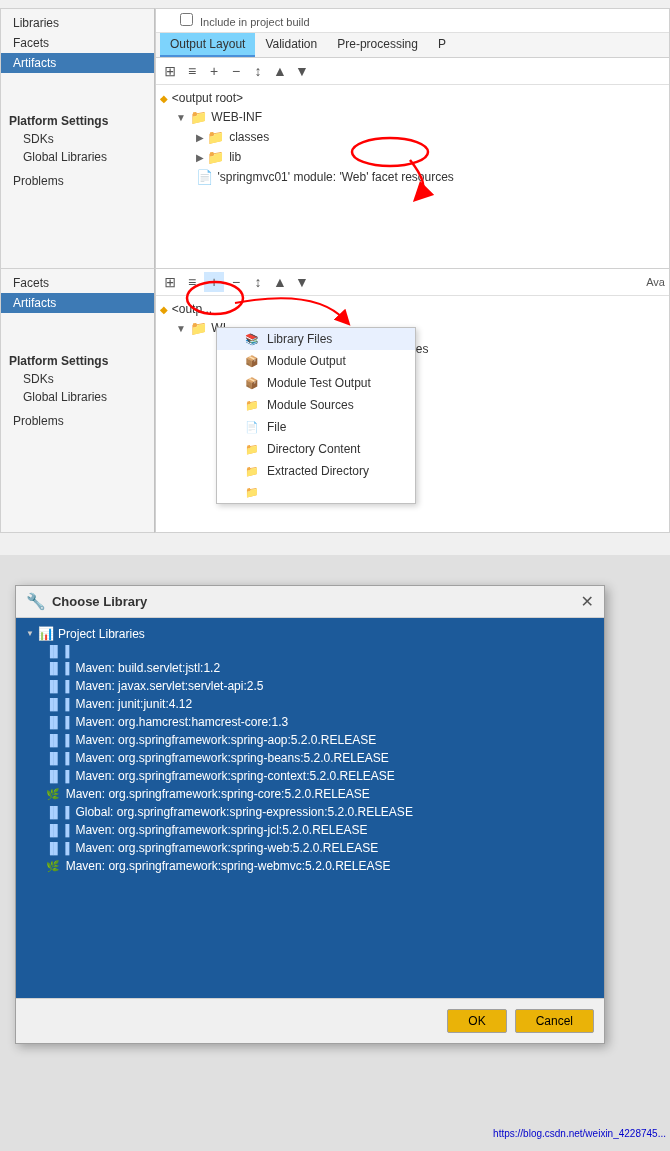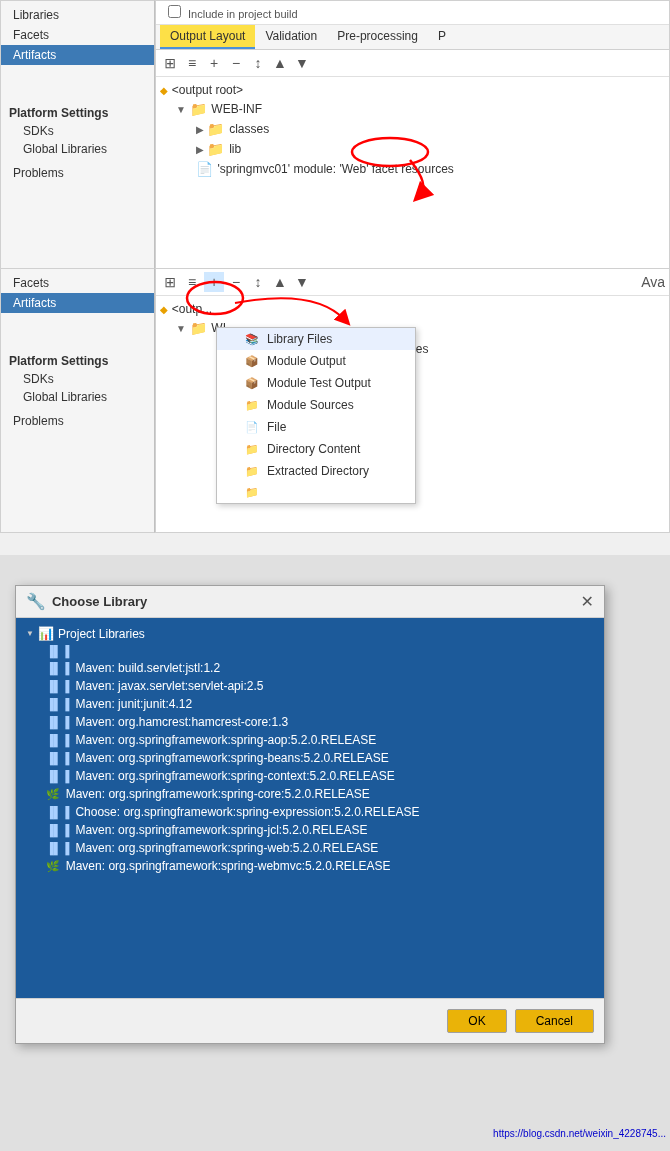--- a/index.html
+++ b/index.html
@@ -9,21 +9,21 @@
       background: #f0f0f0;
       width: 670px;
       min-height: 1151px;
       position: relative;
       overflow-x: hidden;
     }
 
     
     .panel1 {
       position: absolute;
-      top: 0;
+      top: 8px;
       left: 0;
       width: 670px;
       height: 330px;
       display: flex;
     }
 
     .sidebar {
       width: 155px;
       background: #f5f5f5;
       border: 1px solid #d0d0d0;
@@ -82,21 +82,21 @@
     .tab {
       padding: 4px 10px;
       font-size: 12px;
       cursor: pointer;
       color: #333;
       border-bottom: 2px solid transparent;
     }
 
     .tab.active {
       color: #333;
-      background: #fde047;
+      background: #7dd3fc;
       border-bottom: 2px solid #4a90d9;
     }
 
     .toolbar {
       display: flex;
       align-items: center;
       padding: 3px 4px;
       gap: 2px;
       border-bottom: 1px solid #e0e0e0;
     }
@@ -326,21 +326,21 @@
     <div class="sidebar-item-sub">
       <span>Global Libraries</span>
     </div>
     <div class="sidebar-problems">
       <span>Problems</span>
     </div>
   </div>
 
   <div class="main-panel">
 
-    <div style="padding: 4px 12px; font-size: 11px; color: #555; border-bottom: 1px solid #e0e0e0;">
+    <div style="padding: 4px 24px; font-size: 11px; color: #555; border-bottom: 1px solid #e0e0e0;">
       <input type="checkbox" style="margin-right: 4px;">
       <span>Include in project build</span>
     </div>
 
     <div class="tabs-bar">
       <div class="tab active">
         <span>Output Layout</span>
       </div>
       <div class="tab">
         <span>Validation</span>
@@ -421,21 +421,21 @@
 
     <div class="toolbar">
       <button class="toolbar-btn">⊞</button>
       <button class="toolbar-btn">≡</button>
       <button class="toolbar-btn" style="background:#d0e8ff;">+</button>
       <button class="toolbar-btn">−</button>
       <button class="toolbar-btn">↕</button>
       <button class="toolbar-btn">▲</button>
       <button class="toolbar-btn">▼</button>
       <span style="flex:1;"></span>
-      <span style="font-size:14px;color:#555;">Ava</span>
+      <span style="font-size:11px;color:#555;">Ava</span>
     </div>
 
     <div class="tree-area" style="padding:4px;">
       <div class="root-node">
         <span class="diamond-icon">◆</span>
         <span>&lt;outp...</span>
       </div>
       <div style="padding-left:16px;">
         <div class="tree-item">
           <span class="expand-arrow">▼</span>
@@ -555,21 +555,21 @@
           <div class="lib-item">
             <span style="color:#aad0ff;font-size:11px;margin-right:2px;">▐▌▐</span>
             <span>Maven: org.springframework:spring-context:5.2.0.RELEASE</span>
           </div>
           <div class="lib-item">
             <span style="color:#90ee90;font-size:11px;margin-right:2px;">🌿</span>
             <span>Maven: org.springframework:spring-core:5.2.0.RELEASE</span>
           </div>
           <div class="lib-item">
             <span style="color:#aad0ff;font-size:11px;margin-right:2px;">▐▌▐</span>
-            <span>Choose: org.springframework:spring-expression:5.2.0.RELEASE</span>
+            <span>Global: org.springframework:spring-expression:5.2.0.RELEASE</span>
           </div>
           <div class="lib-item">
             <span style="color:#aad0ff;font-size:11px;margin-right:2px;">▐▌▐</span>
             <span>Maven: org.springframework:spring-jcl:5.2.0.RELEASE</span>
           </div>
           <div class="lib-item">
             <span style="color:#aad0ff;font-size:11px;margin-right:2px;">▐▌▐</span>
             <span>Maven: org.springframework:spring-web:5.2.0.RELEASE</span>
           </div>
           <div class="lib-item">

